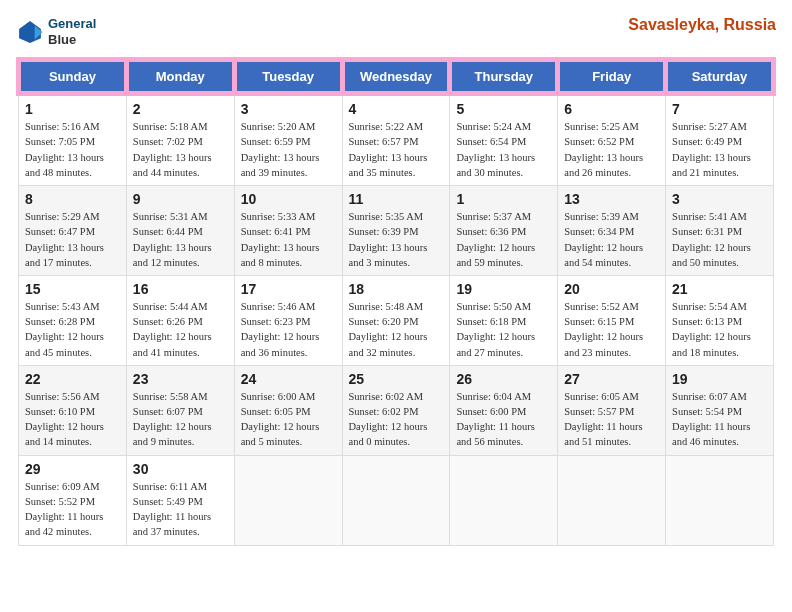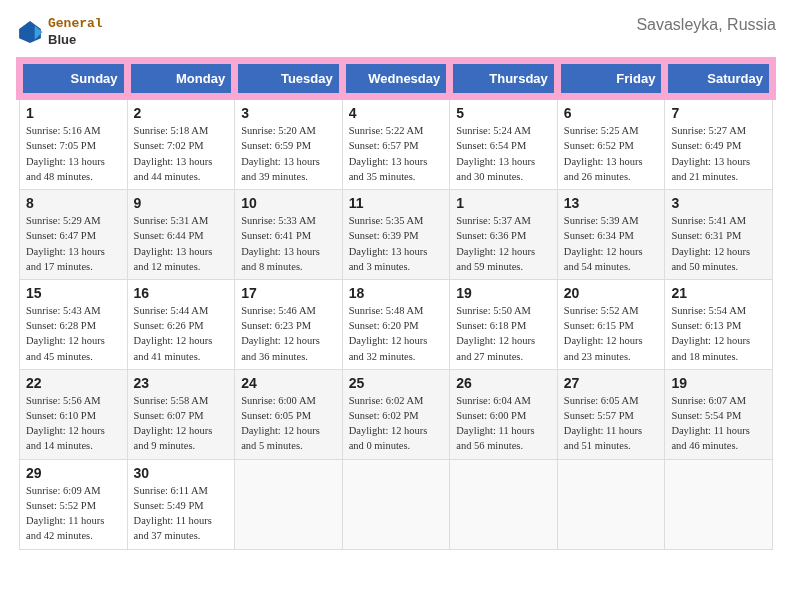--- a/index.html
+++ b/index.html
@@ -22,53 +22,53 @@
       gap: 4px;
     }
     .logo-text {
       display: flex;
       flex-direction: column;
       font-size: 13px;
       font-weight: bold;
       line-height: 1.2;
       color: #333;
     }
-    .logo-text span:first-child { color: #a16207; font-family: Liberation Mono, monospace; }
+    .logo-text span:first-child { color: #0c4a6e; }
     .logo-icon {
       width: 28px;
       height: 28px;
     }
     .title-block {
       text-align: right;
     }
     .title-block h1 {
       font-size: 32px;
       font-weight: normal;
       color: #222;
     }
     .title-block h2 {
       font-size: 16px;
-      font-weight: normal;
-      color: #737373;
+      font-weight: bold;
+      color: #c2410c;
     }
     table {
       width: 100%;
       border-collapse: collapse;
       font-size: 11px;
     }
     thead tr {
       background-color: #3a6bbf;
       color: #fff;
     }
     thead th {
       padding: 7px 6px;
-      text-align: right;
+      text-align: center;
       font-size: 13px;
       font-weight: bold;
-      border: 7px solid #f9a8d4;
+      border: 5px solid #f9a8d4;
     }
     tbody tr {
       background: #fff;
     }
     tbody tr:nth-child(even) {
       background: #f5f5f5;
     }
     tbody td {
       padding: 5px 6px;
       vertical-align: top;

